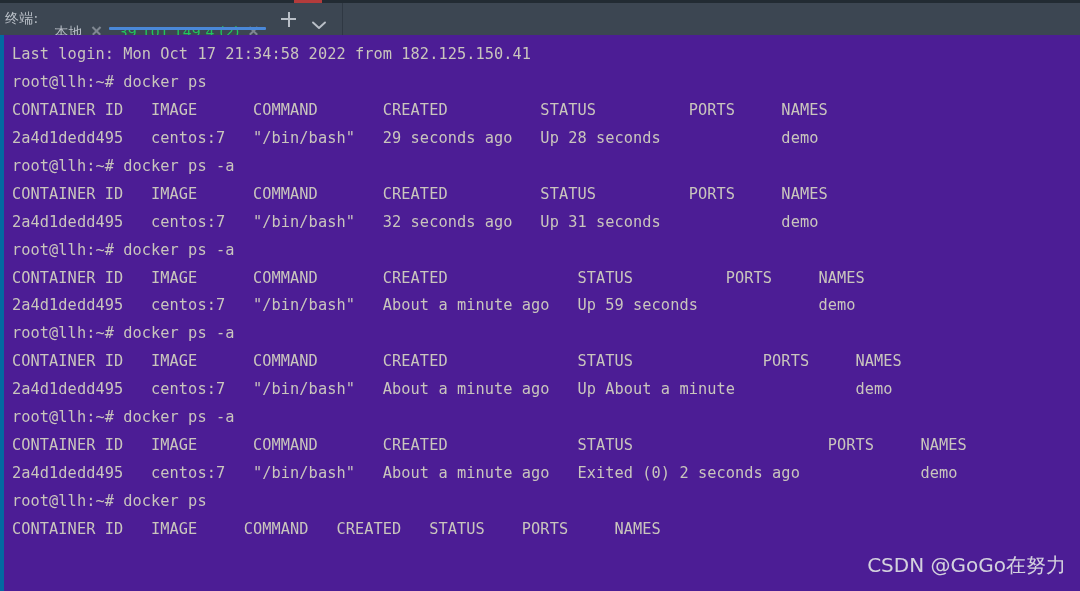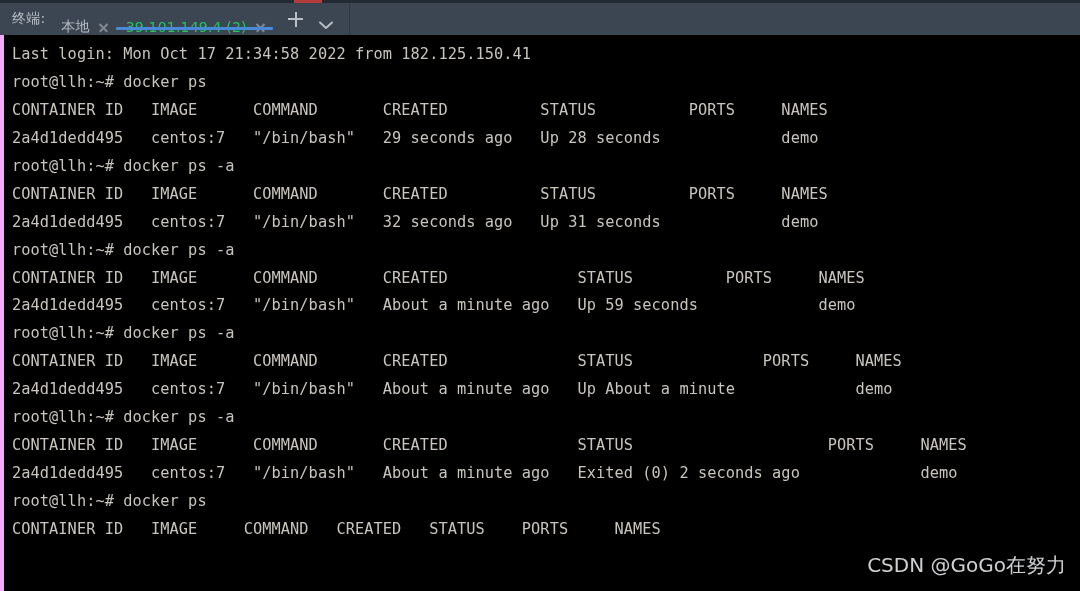--- a/index.html
+++ b/index.html
@@ -46,29 +46,28 @@
     width: 1080px;
     height: 32px;
     background: #3c4652;
     display: flex;
     align-items: center;
     box-sizing: border-box;
   }
   .tabbar-label {
     color: #b9bfc7;
     font-size: 14px;
-    padding-left: 12px;
+    padding-left: 5px;
     padding-right: 6px;
     letter-spacing: 0.2px;
     white-space: nowrap;
   }
   .tab {
     position: relative;
     display: flex;
-    align-items: center;
     height: 22px;
     padding: 16px 6px 0 10px;
     box-sizing: border-box;
     white-space: nowrap;
   }
   .tab-title {
     color: #b9bfc7;
     font-size: 14px;
     letter-spacing: 0.2px;
   }
@@ -152,22 +151,22 @@
   }
   .tabbar-rest { flex: 1; height: 32px; }
 
   
   .terminal {
     position: absolute;
     left: 0;
     top: 35px;
     width: 1080px;
     height: 556px;
-    background: #000000;
-    border-left: 4px solid #f0abfc;
+    background: #4c1d95;
+    border-left: 4px solid #0369a1;
     box-sizing: border-box;
     overflow: hidden;
   }
   .term-inner {
     padding: 6px 0 0 8px;
   }
   .term-line {
     font-family: "DejaVu Sans Mono", "Liberation Mono", monospace;
     font-size: 15.3px;
     line-height: 27.95px;

